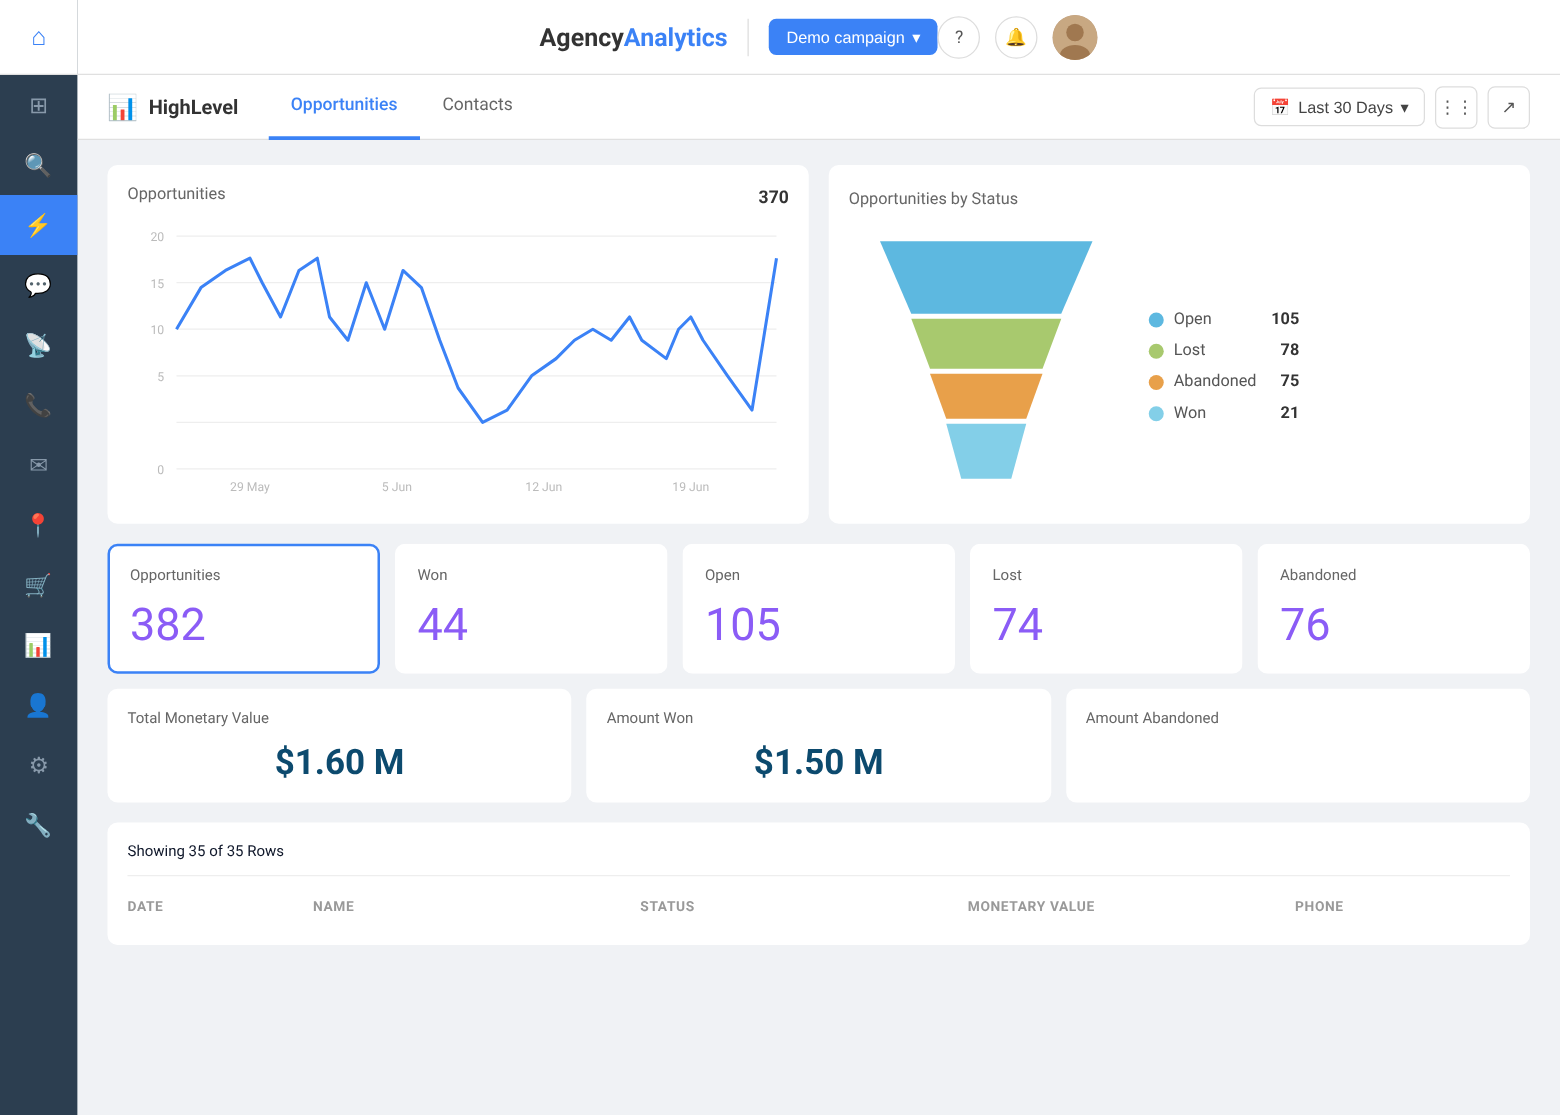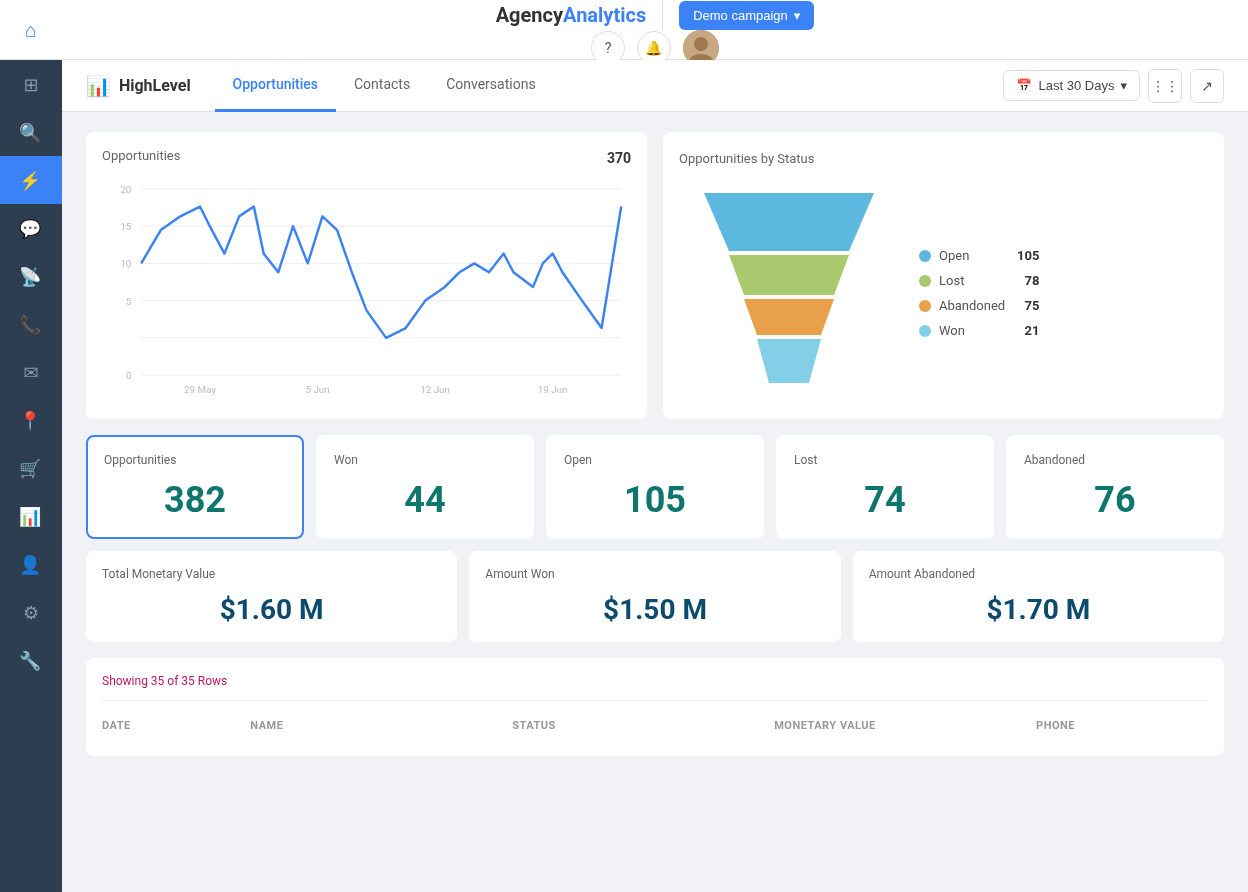--- a/index.html
+++ b/index.html
@@ -23,22 +23,21 @@
     .main { flex: 1; display: flex; flex-direction: column; overflow: hidden; }
 
     
     .header {
       background: white;
       height: 60px;
       display: flex;
       align-items: center;
       padding: 0 20px;
       border-bottom: 1px solid #e0e0e0;
-      justify-content: space-between;
-      flex-direction: column;
+      justify-content: center;
     }
     .header-left { display: flex; align-items: center; gap: 16px; }
     .logo { font-size: 20px; font-weight: 700; }
     .logo span:first-child { color: #333; }
     .logo span:last-child { color: #3b82f6; }
     .divider-v { width: 1px; height: 30px; background: #ddd; }
     .demo-btn {
       background: #3b82f6;
       color: white;
       border: none;
@@ -102,31 +101,31 @@
     .legend-item { display: flex; align-items: center; gap: 8px; font-size: 13px; }
     .legend-dot { width: 12px; height: 12px; border-radius: 50%; flex-shrink: 0; }
     .legend-label { color: #555; min-width: 70px; }
     .legend-value { font-weight: 700; color: #333; margin-left: auto; }
 
     
     .stats-row { display: flex; gap: 12px; margin-bottom: 12px; }
     .stat-card { background: white; border-radius: 8px; padding: 16px; flex: 1; cursor: pointer; border: 2px solid transparent; }
     .stat-card.selected { border-color: #3b82f6; }
     .stat-label { font-size: 12px; color: #666; margin-bottom: 12px; }
-    .stat-value { font-size: 36px; font-weight: 700; color: #0f766e; text-align: center; margin-top: 8px; }
+    .stat-value { font-size: 36px; font-weight: 400; color: #8b5cf6; text-align: left; margin-top: 8px; }
 
     
     .monetary-row { display: flex; gap: 12px; margin-bottom: 16px; }
     .monetary-card { background: white; border-radius: 8px; padding: 16px; flex: 1; }
     .monetary-label { font-size: 12px; color: #666; margin-bottom: 12px; }
     .monetary-value { font-size: 28px; font-weight: 700; color: #0c4a6e; text-align: center; margin-top: 8px; }
 
     
     .table-section { background: white; border-radius: 8px; padding: 16px; }
-    .table-info { font-size: 12px; color: #be185d; margin-bottom: 12px; }
+    .table-info { font-size: 12px; color: #0f172a; margin-bottom: 12px; }
     .table-header { display: flex; gap: 4px; border-top: 1px solid #eee; padding-top: 10px; }
     .th { font-size: 11px; font-weight: 700; color: #999; text-transform: uppercase; letter-spacing: 0.5px; flex: 1; padding: 8px 0; }
     .th:first-child { flex: 0.7; }
     .th:nth-child(2) { flex: 1.5; }
 
     
     .grid-line { stroke: #eee; stroke-width: 1; }
     .axis-label { font-size: 10px; fill: #bbb; }
   </style>
 </head>
@@ -186,23 +185,20 @@
       <div class="brand-logo">
         <span class="brand-logo-icon">📊</span>
         <span class="brand-name">HighLevel</span>
       </div>
       <div class="nav-tabs">
         <div class="nav-tab active">
           <span>Opportunities</span>
         </div>
         <div class="nav-tab">
           <span>Contacts</span>
-        </div>
-        <div class="nav-tab">
-          <span>Conversations</span>
         </div>
       </div>
     </div>
     <div class="sub-header-right">
       <button class="date-btn">
         <span>📅</span>
         <span>Last 30 Days</span>
         <span>▾</span>
       </button>
       <div class="icon-btn-sm">
@@ -317,21 +313,20 @@
       <div class="monetary-card">
         <div class="monetary-label">Total Monetary Value</div>
         <div class="monetary-value">$1.60 M</div>
       </div>
       <div class="monetary-card">
         <div class="monetary-label">Amount Won</div>
         <div class="monetary-value">$1.50 M</div>
       </div>
       <div class="monetary-card">
         <div class="monetary-label">Amount Abandoned</div>
-        <div class="monetary-value">$1.70 M</div>
       </div>
     </div>
 
     <div class="table-section">
       <div class="table-info">Showing 35 of 35 Rows</div>
       <div class="table-header">
         <div class="th">DATE</div>
         <div class="th" style="flex:1.5;margin-left:24px;">NAME</div>
         <div class="th" style="flex:1.5;">STATUS</div>
         <div class="th" style="flex:1.5;">MONETARY VALUE</div>

